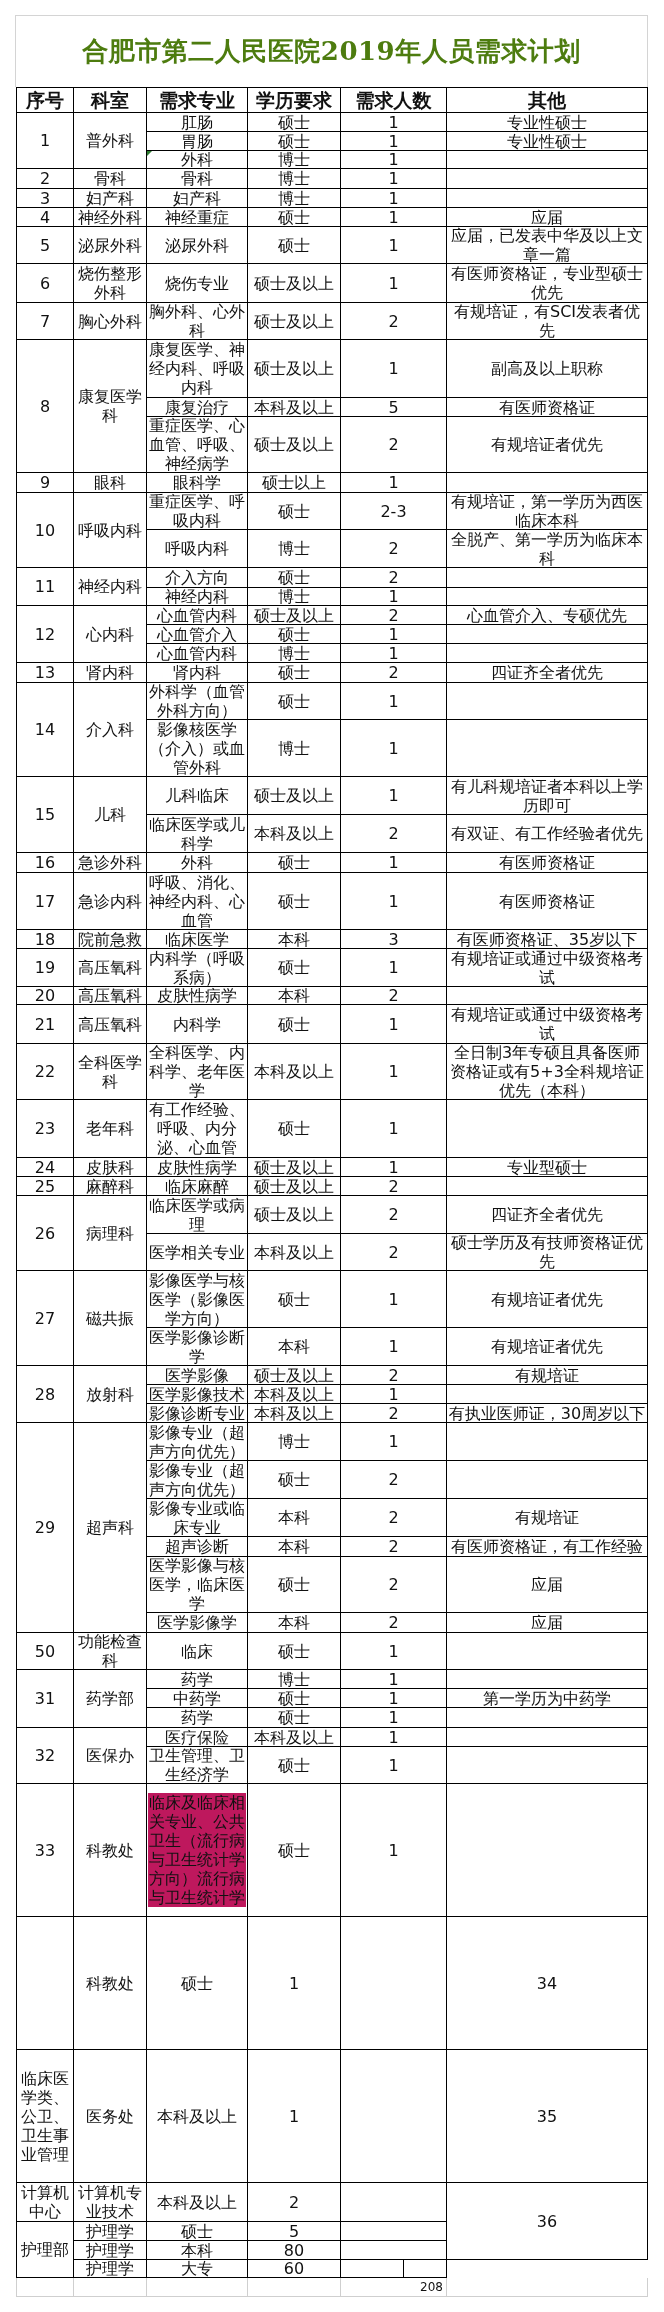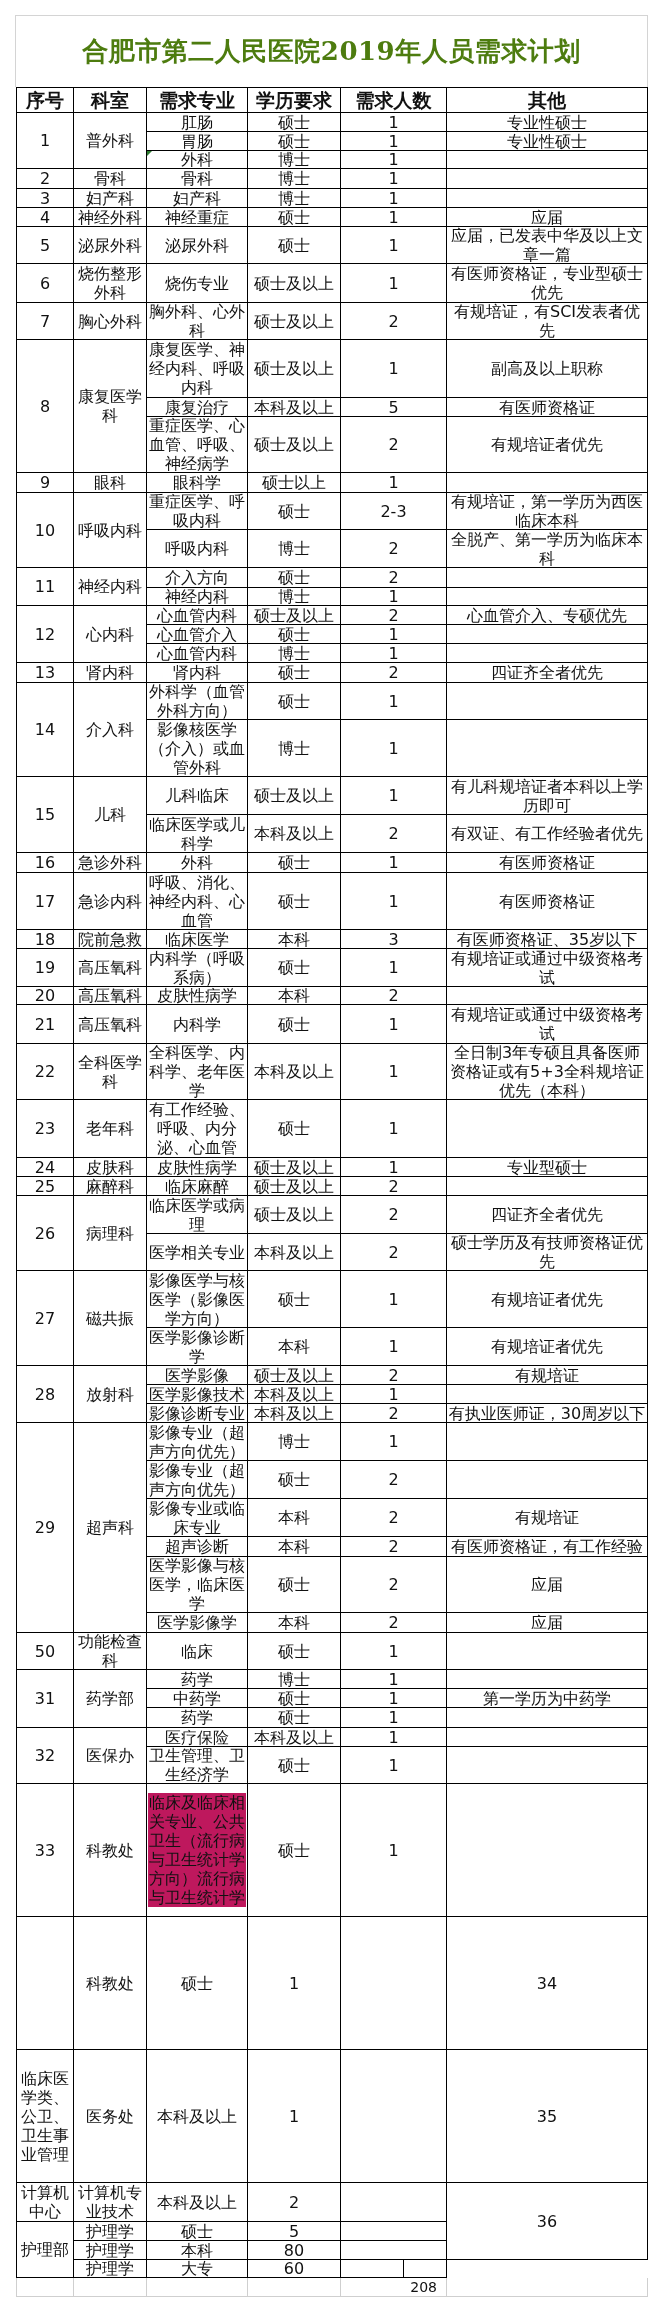--- a/index.html
+++ b/index.html
@@ -37,21 +37,21 @@
     border-top:5px solid #2e7d32; border-right:5px solid transparent;
   }
   .stray { position:absolute; left:62px; top:0; width:1px; height:100%; background:#000; }
   .total {
     position:absolute; left:16px; top:2278px;
     display:grid; grid-template-columns:57px 73px 101px 93px 106px 201px;
     grid-template-rows:19px; border-left:1px solid #cfcfcf;
   }
   .t {
     box-sizing:border-box; border-right:1px solid #cfcfcf; border-bottom:1px solid #cfcfcf;
-    font-size:14px; line-height:19px; display:flex; align-items:center; justify-content:flex-end; padding-right:9px;
+    font-size:12px; line-height:19px; display:flex; align-items:center; justify-content:flex-end; padding-right:3px;
   }
 </style>
 </head>
 <body>
 
 <div class="title-box">合肥市第二人民医院2019年人员需求计划</div>
 
 <div class="grid">
 
   <div class="c h">序号</div>

